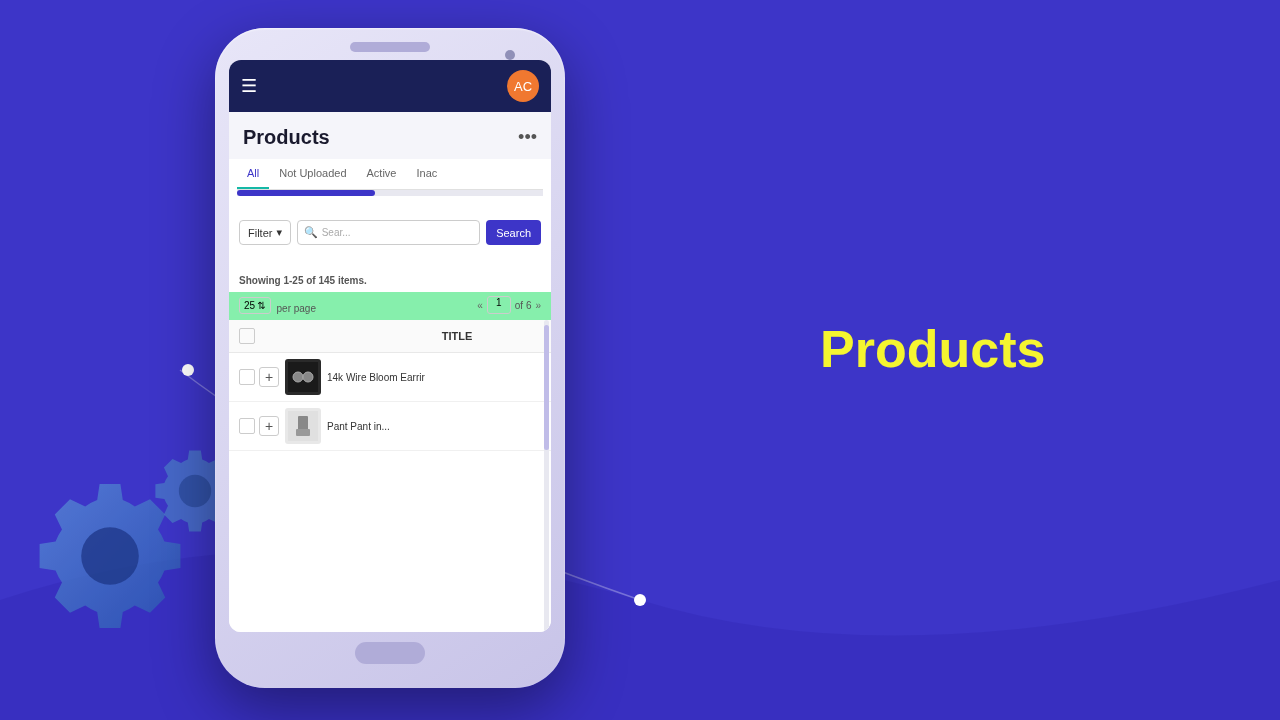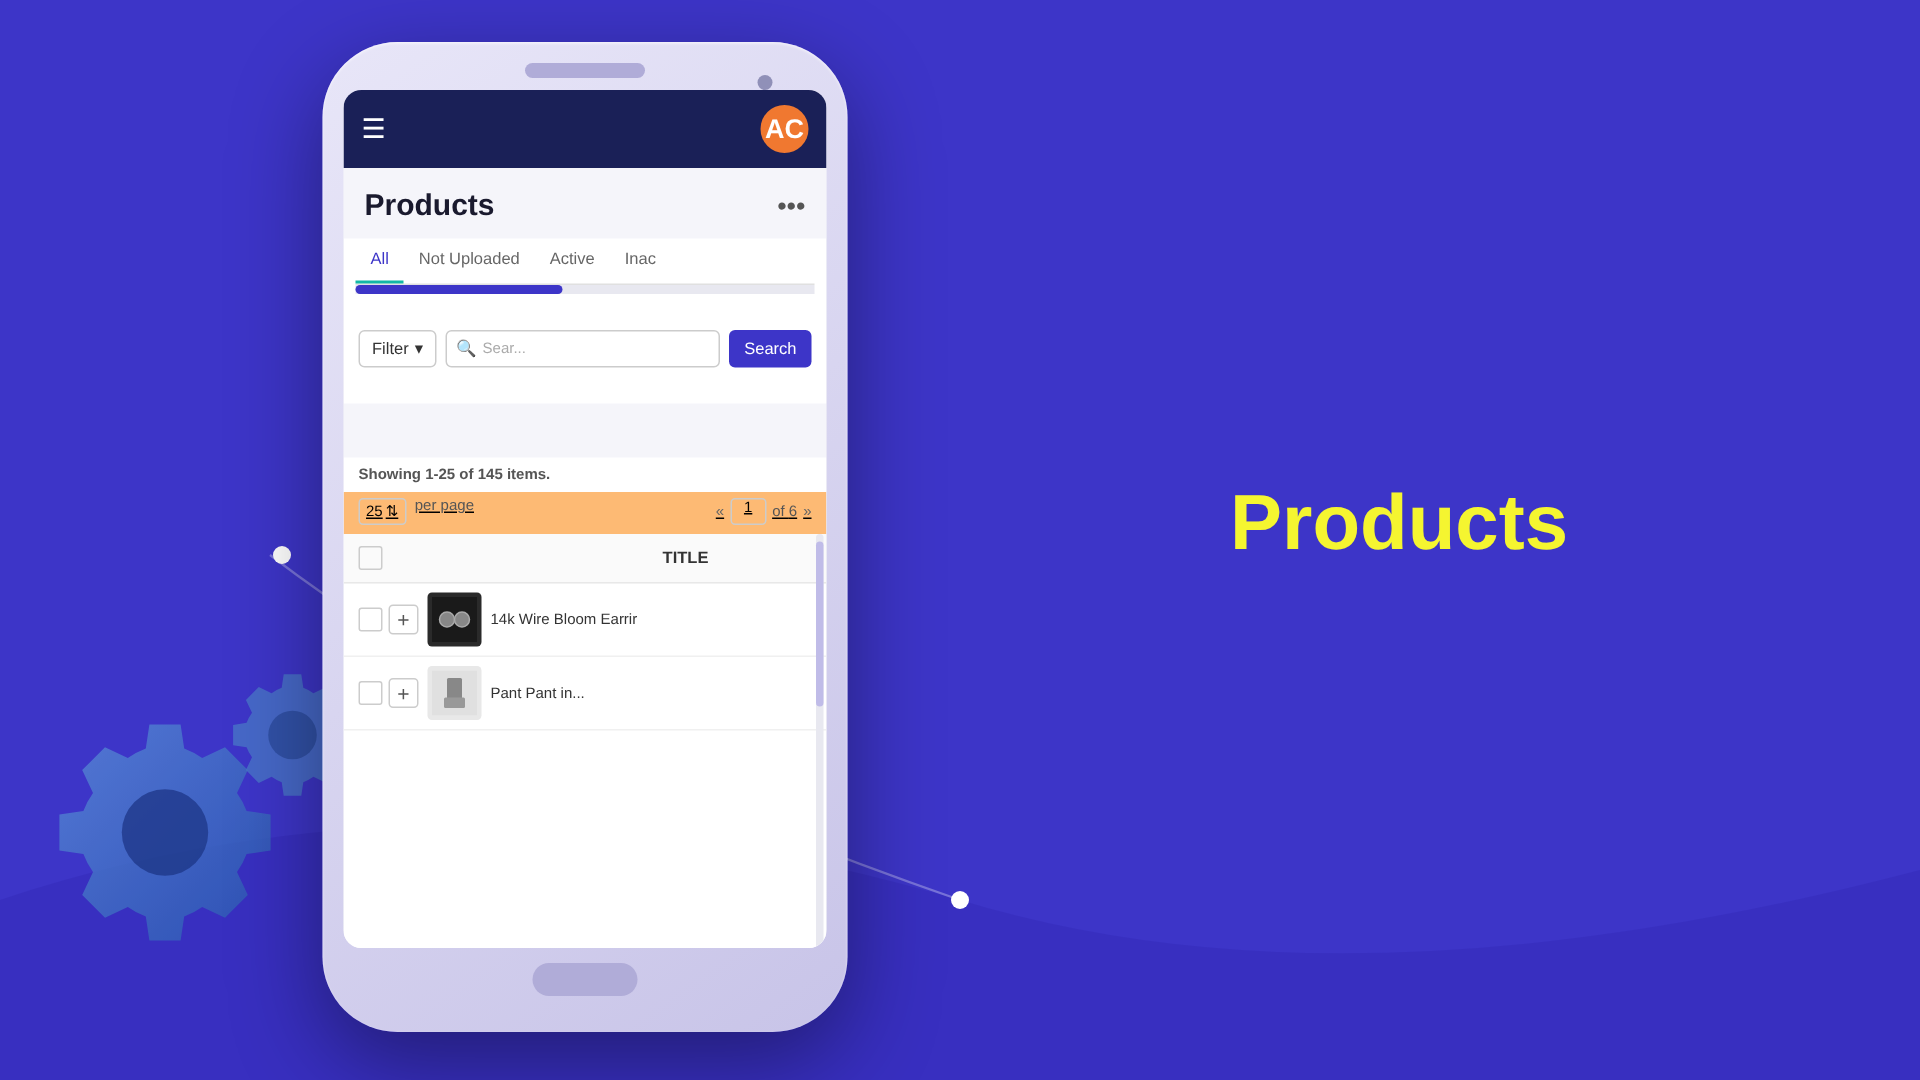--- a/index.html
+++ b/index.html
@@ -119,22 +119,22 @@
 
     .avatar {
       width: 32px;
       height: 32px;
       background: #f07830;
       border-radius: 50%;
       display: flex;
       align-items: center;
       justify-content: center;
       color: white;
-      font-size: 18px;
-      font-weight: bold;
+      font-size: 13px;
+      font-weight: normal;
     }
 
     .screen-body {
       flex: 1;
       background: #f5f5fa;
       overflow: hidden;
       display: flex;
       flex-direction: column;
     }
 
@@ -249,35 +249,33 @@
       font-size: 11px;
       cursor: pointer;
     }
 
     .showing-row {
       padding: 6px 10px;
       font-size: 10px;
       color: #555;
       background: white;
       flex-shrink: 0;
-      margin-top: 36px;
     }
 
     .showing-row span {
       font-weight: 600;
     }
 
     .pagination-row {
       padding: 4px 10px 6px 10px;
       display: flex;
-      align-items: flex-start;
+      align-items: flex-end;
       gap: 6px;
-      background: #fdba74;
-      flex-shrink: 0;
-      text-decoration: underline;
+      background: #86efac;
+      flex-shrink: 0;
     }
 
     .per-page-select {
       display: flex;
       align-items: center;
       border: 1px solid #ccc;
       border-radius: 3px;
       padding: 2px 4px;
       font-size: 10px;
       gap: 2px;

